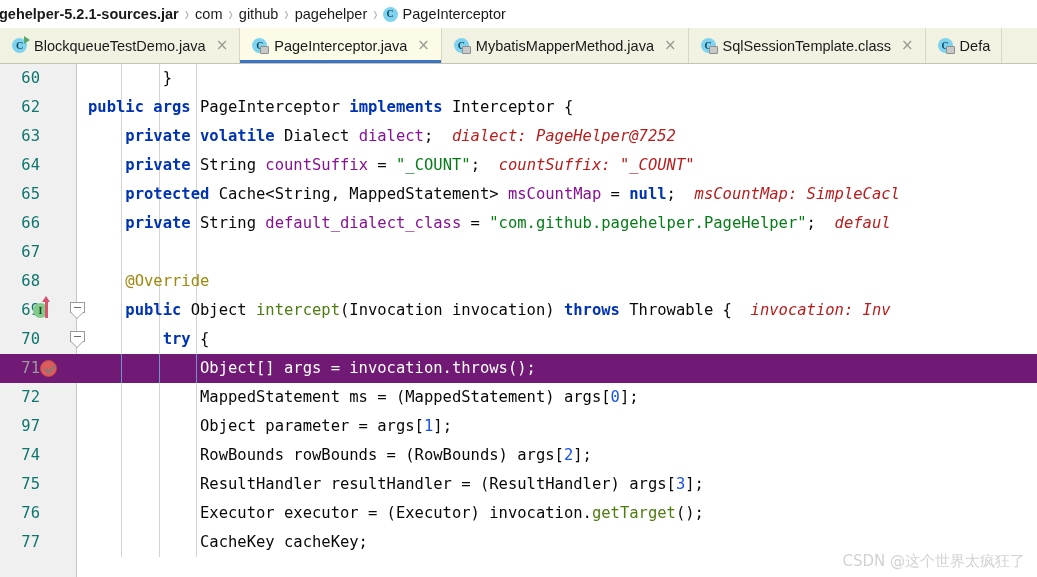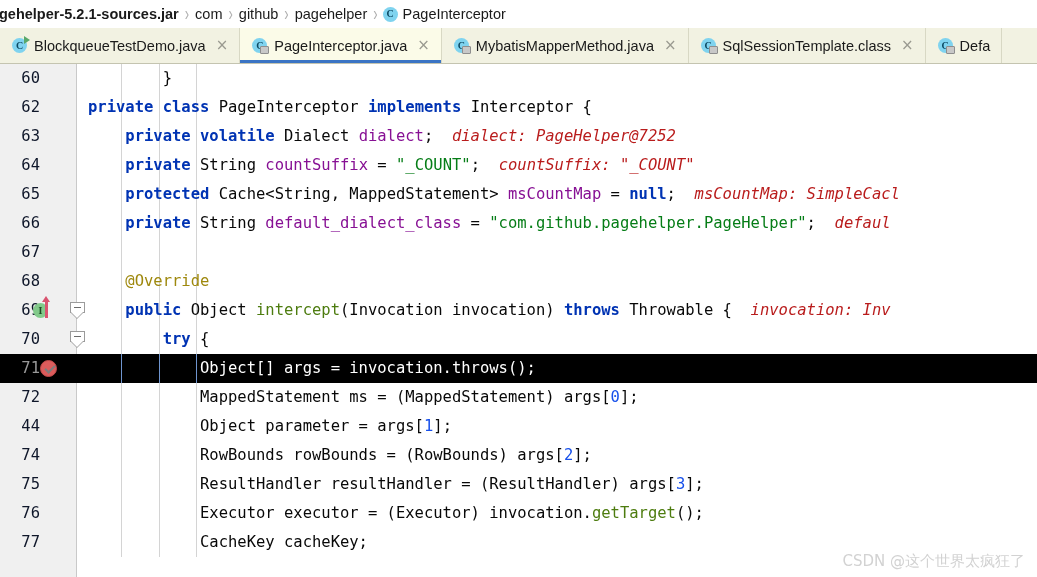--- a/index.html
+++ b/index.html
@@ -156,31 +156,31 @@
     line-height: 29px;
     white-space: pre;
     font-family: "DejaVu Sans Mono", monospace;
     font-size: 15.5px;
   }
   .lnum {
     position: absolute;
     left: 0; top: 0;
     width: 40px;
     text-align: right;
-    color: #0f172a;
+    color: #0f766e;
     font-family: "DejaVu Sans Mono", monospace;
     font-size: 15.5px;
   }
   .code {
     position: absolute;
     left: 88px; top: 0;
     white-space: pre;
   }
   .line.current {
-    background: #000000;
+    background: #701a75;
   }
   .line.current .code,
   .line.current .code * {
     color: #ffffff !important;
   }
   .line.current .lnum { color: #999999; }
 
   
   .guide {
     position: absolute;
@@ -346,31 +346,31 @@
       <span class="cicon locked">C</span>
       <span>Defa</span>
     </div>
   </div>
 
 <div id="editor">
   <div id="gutter"></div>
   <div id="fold-strip"></div>
   <div class="code-area" id="code-area">
       <div class="line"><span class="lnum">60</span><div class="guide" style="left: 121.28px;"></div><div class="guide" style="left: 158.56px;"></div><div class="guide" style="left: 195.84px;"></div><span class="code"><span class="pln">        }</span></span></div>
-      <div class="line"><span class="lnum">62</span><div class="guide" style="left: 121.28px;"></div><div class="guide" style="left: 158.56px;"></div><div class="guide" style="left: 195.84px;"></div><span class="code"><span class="kw">private class </span><span class="pln">PageInterceptor </span><span class="kw">implements </span><span class="pln">Interceptor {</span></span></div>
+      <div class="line"><span class="lnum">62</span><div class="guide" style="left: 121.28px;"></div><div class="guide" style="left: 158.56px;"></div><div class="guide" style="left: 195.84px;"></div><span class="code"><span class="kw">public args </span><span class="pln">PageInterceptor </span><span class="kw">implements </span><span class="pln">Interceptor {</span></span></div>
       <div class="line"><span class="lnum">63</span><div class="guide" style="left: 121.28px;"></div><div class="guide" style="left: 158.56px;"></div><div class="guide" style="left: 195.84px;"></div><span class="code"><span class="kw">    private volatile </span><span class="pln">Dialect </span><span class="fld">dialect</span><span class="pln">;</span><span class="hint">  dialect: PageHelper@7252</span></span></div>
       <div class="line"><span class="lnum">64</span><div class="guide" style="left: 121.28px;"></div><div class="guide" style="left: 158.56px;"></div><div class="guide" style="left: 195.84px;"></div><span class="code"><span class="kw">    private </span><span class="pln">String </span><span class="fld">countSuffix</span><span class="pln"> = </span><span class="str">"_COUNT"</span><span class="pln">;</span><span class="hint">  countSuffix: "_COUNT"</span></span></div>
       <div class="line"><span class="lnum">65</span><div class="guide" style="left: 121.28px;"></div><div class="guide" style="left: 158.56px;"></div><div class="guide" style="left: 195.84px;"></div><span class="code"><span class="kw">    protected </span><span class="pln">Cache&lt;String, MappedStatement&gt; </span><span class="fld">msCountMap</span><span class="pln"> = </span><span class="kw">null</span><span class="pln">;</span><span class="hint">  msCountMap: SimpleCacl</span></span></div>
       <div class="line"><span class="lnum">66</span><div class="guide" style="left: 121.28px;"></div><div class="guide" style="left: 158.56px;"></div><div class="guide" style="left: 195.84px;"></div><span class="code"><span class="kw">    private </span><span class="pln">String </span><span class="fld">default_dialect_class</span><span class="pln"> = </span><span class="str">"com.github.pagehelper.PageHelper"</span><span class="pln">;</span><span class="hint">  defaul</span></span></div>
       <div class="line"><span class="lnum">67</span><div class="guide" style="left: 121.28px;"></div><div class="guide" style="left: 158.56px;"></div><div class="guide" style="left: 195.84px;"></div><span class="code"></span></div>
       <div class="line"><span class="lnum">68</span><div class="guide" style="left: 121.28px;"></div><div class="guide" style="left: 158.56px;"></div><div class="guide" style="left: 195.84px;"></div><span class="code"><span class="ann">    @Override</span></span></div>
       <div class="line"><span class="lnum">69</span><div class="guide" style="left: 121.28px;"></div><div class="guide" style="left: 158.56px;"></div><div class="guide" style="left: 195.84px;"></div><div class="fold-marker"><div class="box"></div><div class="tip"></div></div><div class="override-marker">I</div><div class="override-arrow"></div><span class="code"><span class="kw">    public </span><span class="pln">Object </span><span class="mth">intercept</span><span class="pln">(Invocation invocation) </span><span class="kw">throws </span><span class="pln">Throwable {</span><span class="hint">  invocation: Inv</span></span></div>
       <div class="line"><span class="lnum">70</span><div class="guide" style="left: 121.28px;"></div><div class="guide" style="left: 158.56px;"></div><div class="guide" style="left: 195.84px;"></div><div class="fold-marker"><div class="box"></div><div class="tip"></div></div><span class="code"><span class="kw">        try </span><span class="pln">{</span></span></div>
       <div class="line current"><span class="lnum">71</span><div class="guide" style="left: 121.28px;"></div><div class="guide" style="left: 158.56px;"></div><div class="guide" style="left: 195.84px;"></div><div class="breakpoint"></div><span class="code"><span class="pln">            Object[] args = invocation.</span><span class="mth">throws</span><span class="pln">();</span></span></div>
       <div class="line"><span class="lnum">72</span><div class="guide" style="left: 121.28px;"></div><div class="guide" style="left: 158.56px;"></div><div class="guide" style="left: 195.84px;"></div><span class="code"><span class="pln">            MappedStatement ms = (MappedStatement) args[</span><span class="num">0</span><span class="pln">];</span></span></div>
-      <div class="line"><span class="lnum">44</span><div class="guide" style="left: 121.28px;"></div><div class="guide" style="left: 158.56px;"></div><div class="guide" style="left: 195.84px;"></div><span class="code"><span class="pln">            Object parameter = args[</span><span class="num">1</span><span class="pln">];</span></span></div>
+      <div class="line"><span class="lnum">97</span><div class="guide" style="left: 121.28px;"></div><div class="guide" style="left: 158.56px;"></div><div class="guide" style="left: 195.84px;"></div><span class="code"><span class="pln">            Object parameter = args[</span><span class="num">1</span><span class="pln">];</span></span></div>
       <div class="line"><span class="lnum">74</span><div class="guide" style="left: 121.28px;"></div><div class="guide" style="left: 158.56px;"></div><div class="guide" style="left: 195.84px;"></div><span class="code"><span class="pln">            RowBounds rowBounds = (RowBounds) args[</span><span class="num">2</span><span class="pln">];</span></span></div>
       <div class="line"><span class="lnum">75</span><div class="guide" style="left: 121.28px;"></div><div class="guide" style="left: 158.56px;"></div><div class="guide" style="left: 195.84px;"></div><span class="code"><span class="pln">            ResultHandler resultHandler = (ResultHandler) args[</span><span class="num">3</span><span class="pln">];</span></span></div>
       <div class="line"><span class="lnum">76</span><div class="guide" style="left: 121.28px;"></div><div class="guide" style="left: 158.56px;"></div><div class="guide" style="left: 195.84px;"></div><span class="code"><span class="pln">            Executor executor = (Executor) invocation.</span><span class="mth">getTarget</span><span class="pln">();</span></span></div>
       <div class="line"><span class="lnum">77</span><div class="guide" style="left: 121.28px;"></div><div class="guide" style="left: 158.56px;"></div><div class="guide" style="left: 195.84px;"></div><span class="code"><span class="pln">            CacheKey cacheKey;</span></span></div>
     </div>
   <div id="watermark">CSDN @这个世界太疯狂了</div>
 </div>
 
 </body></html>

